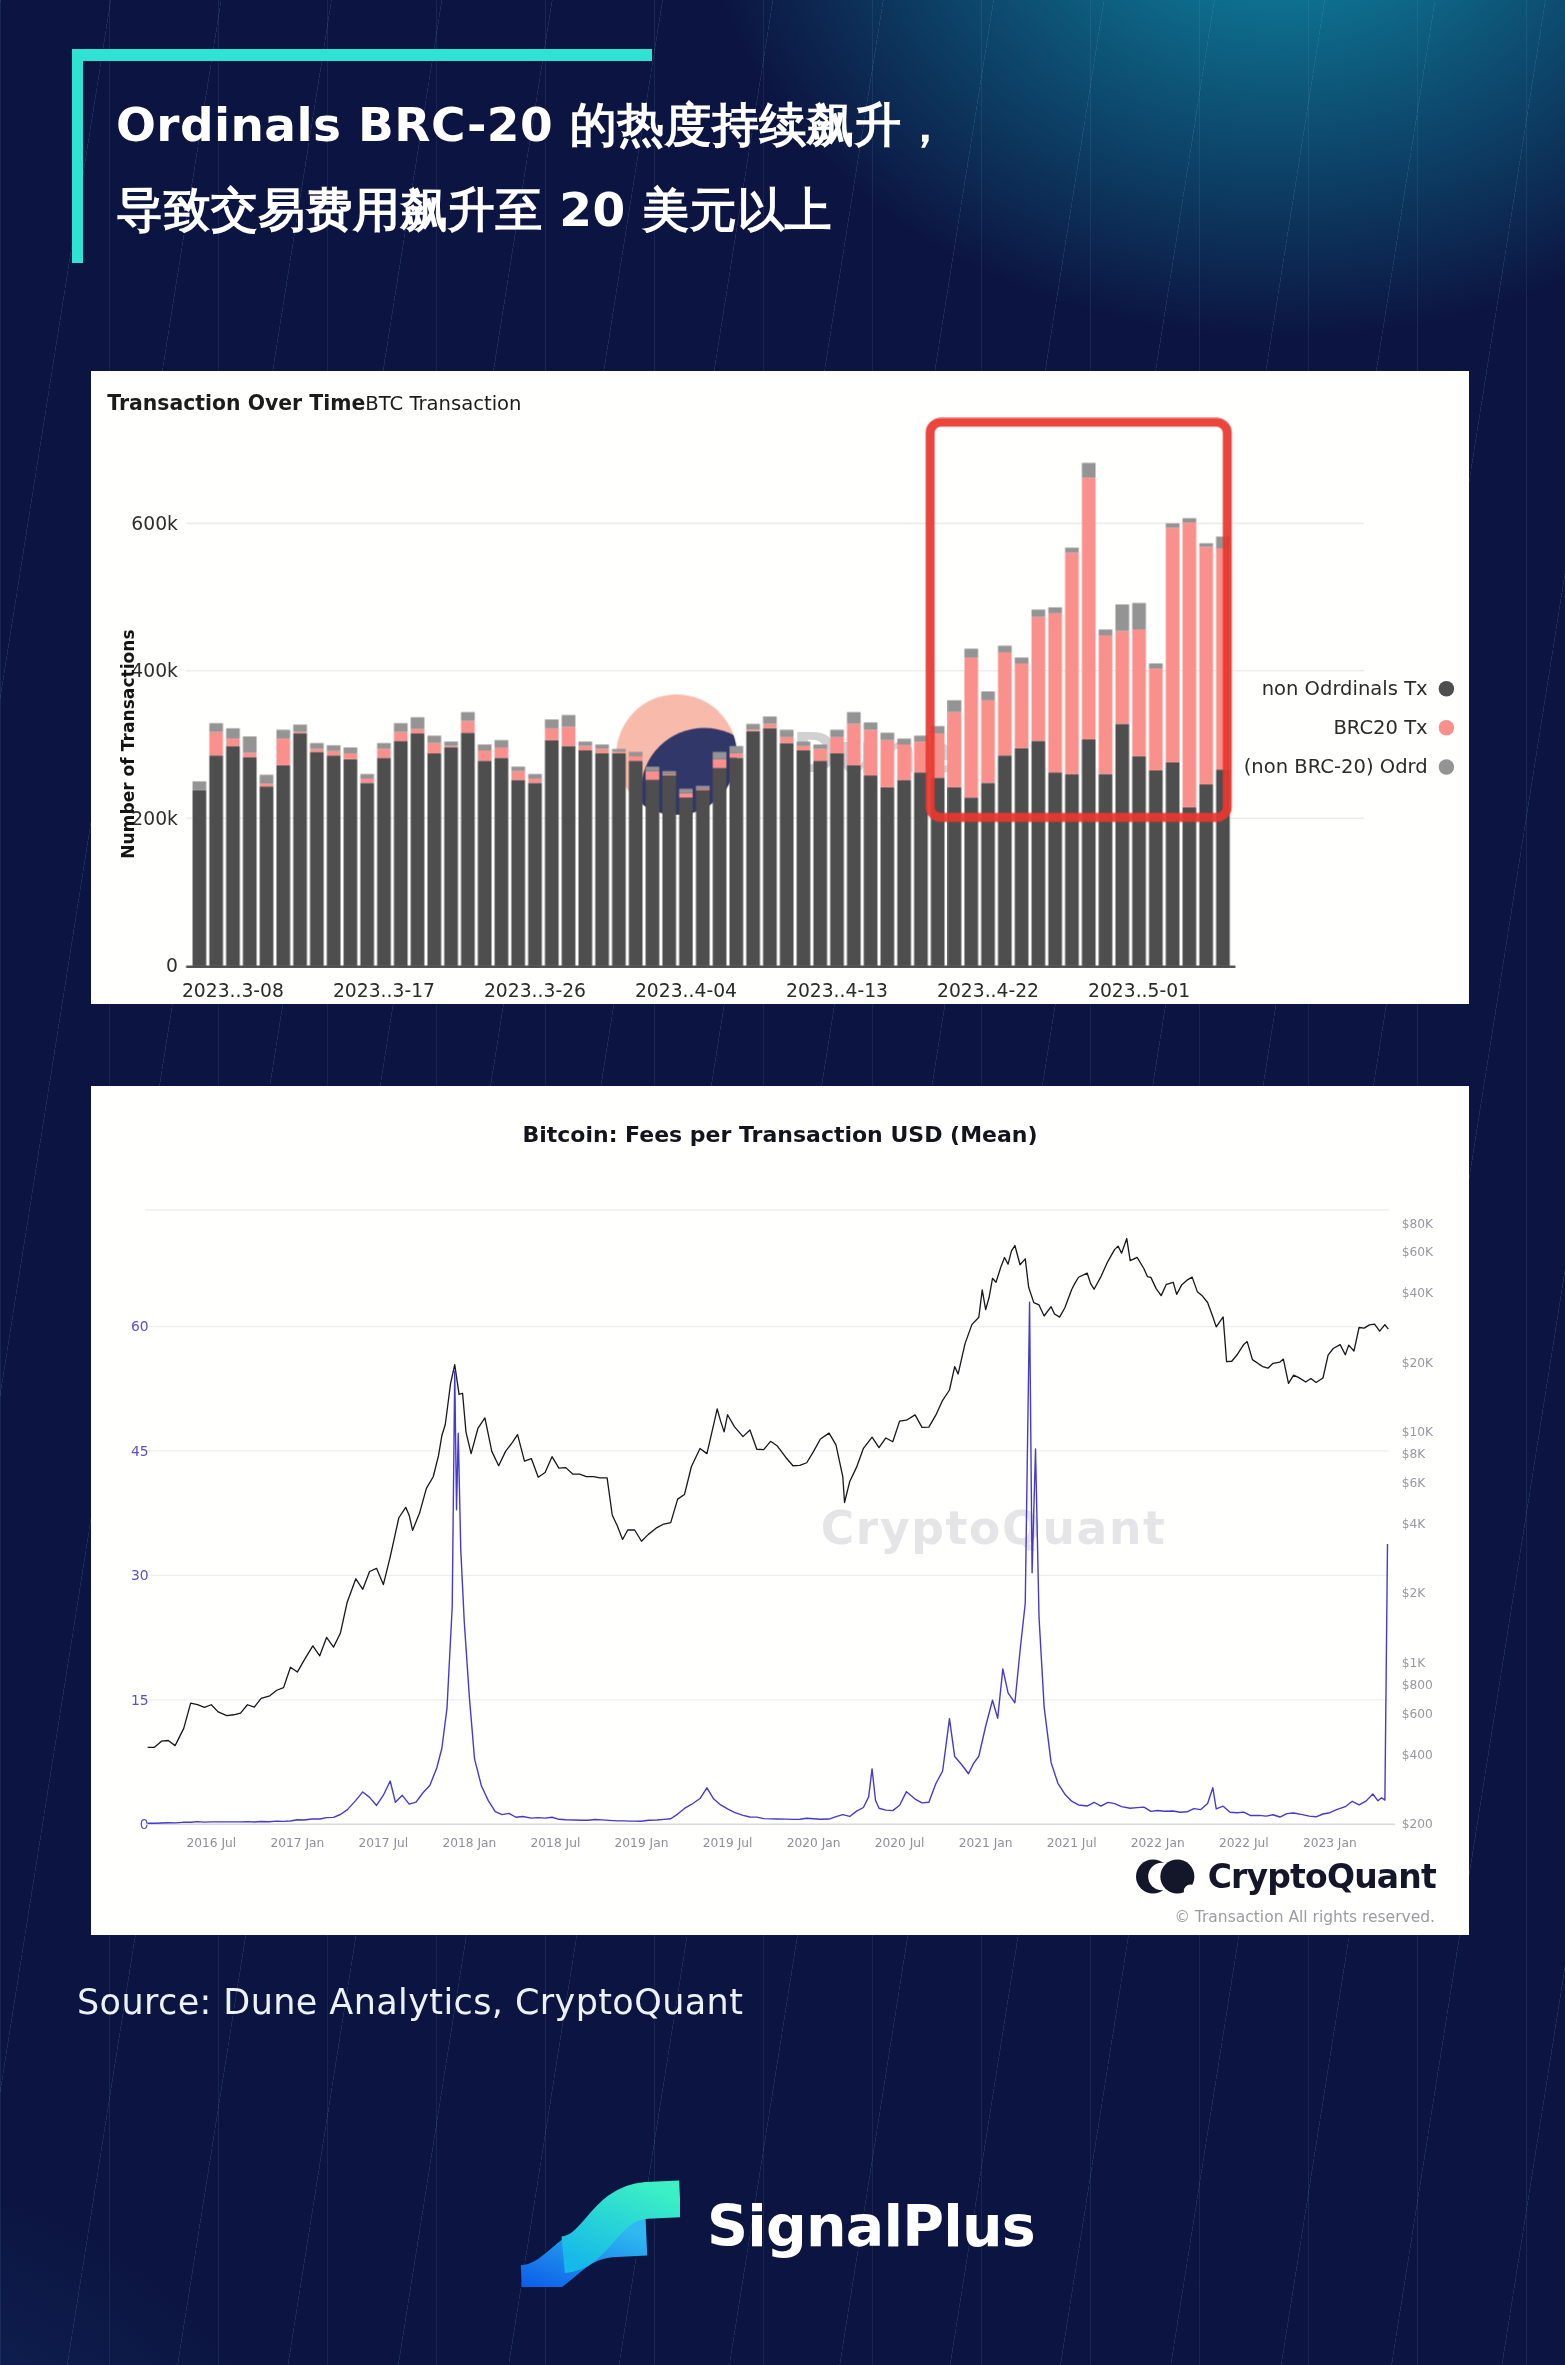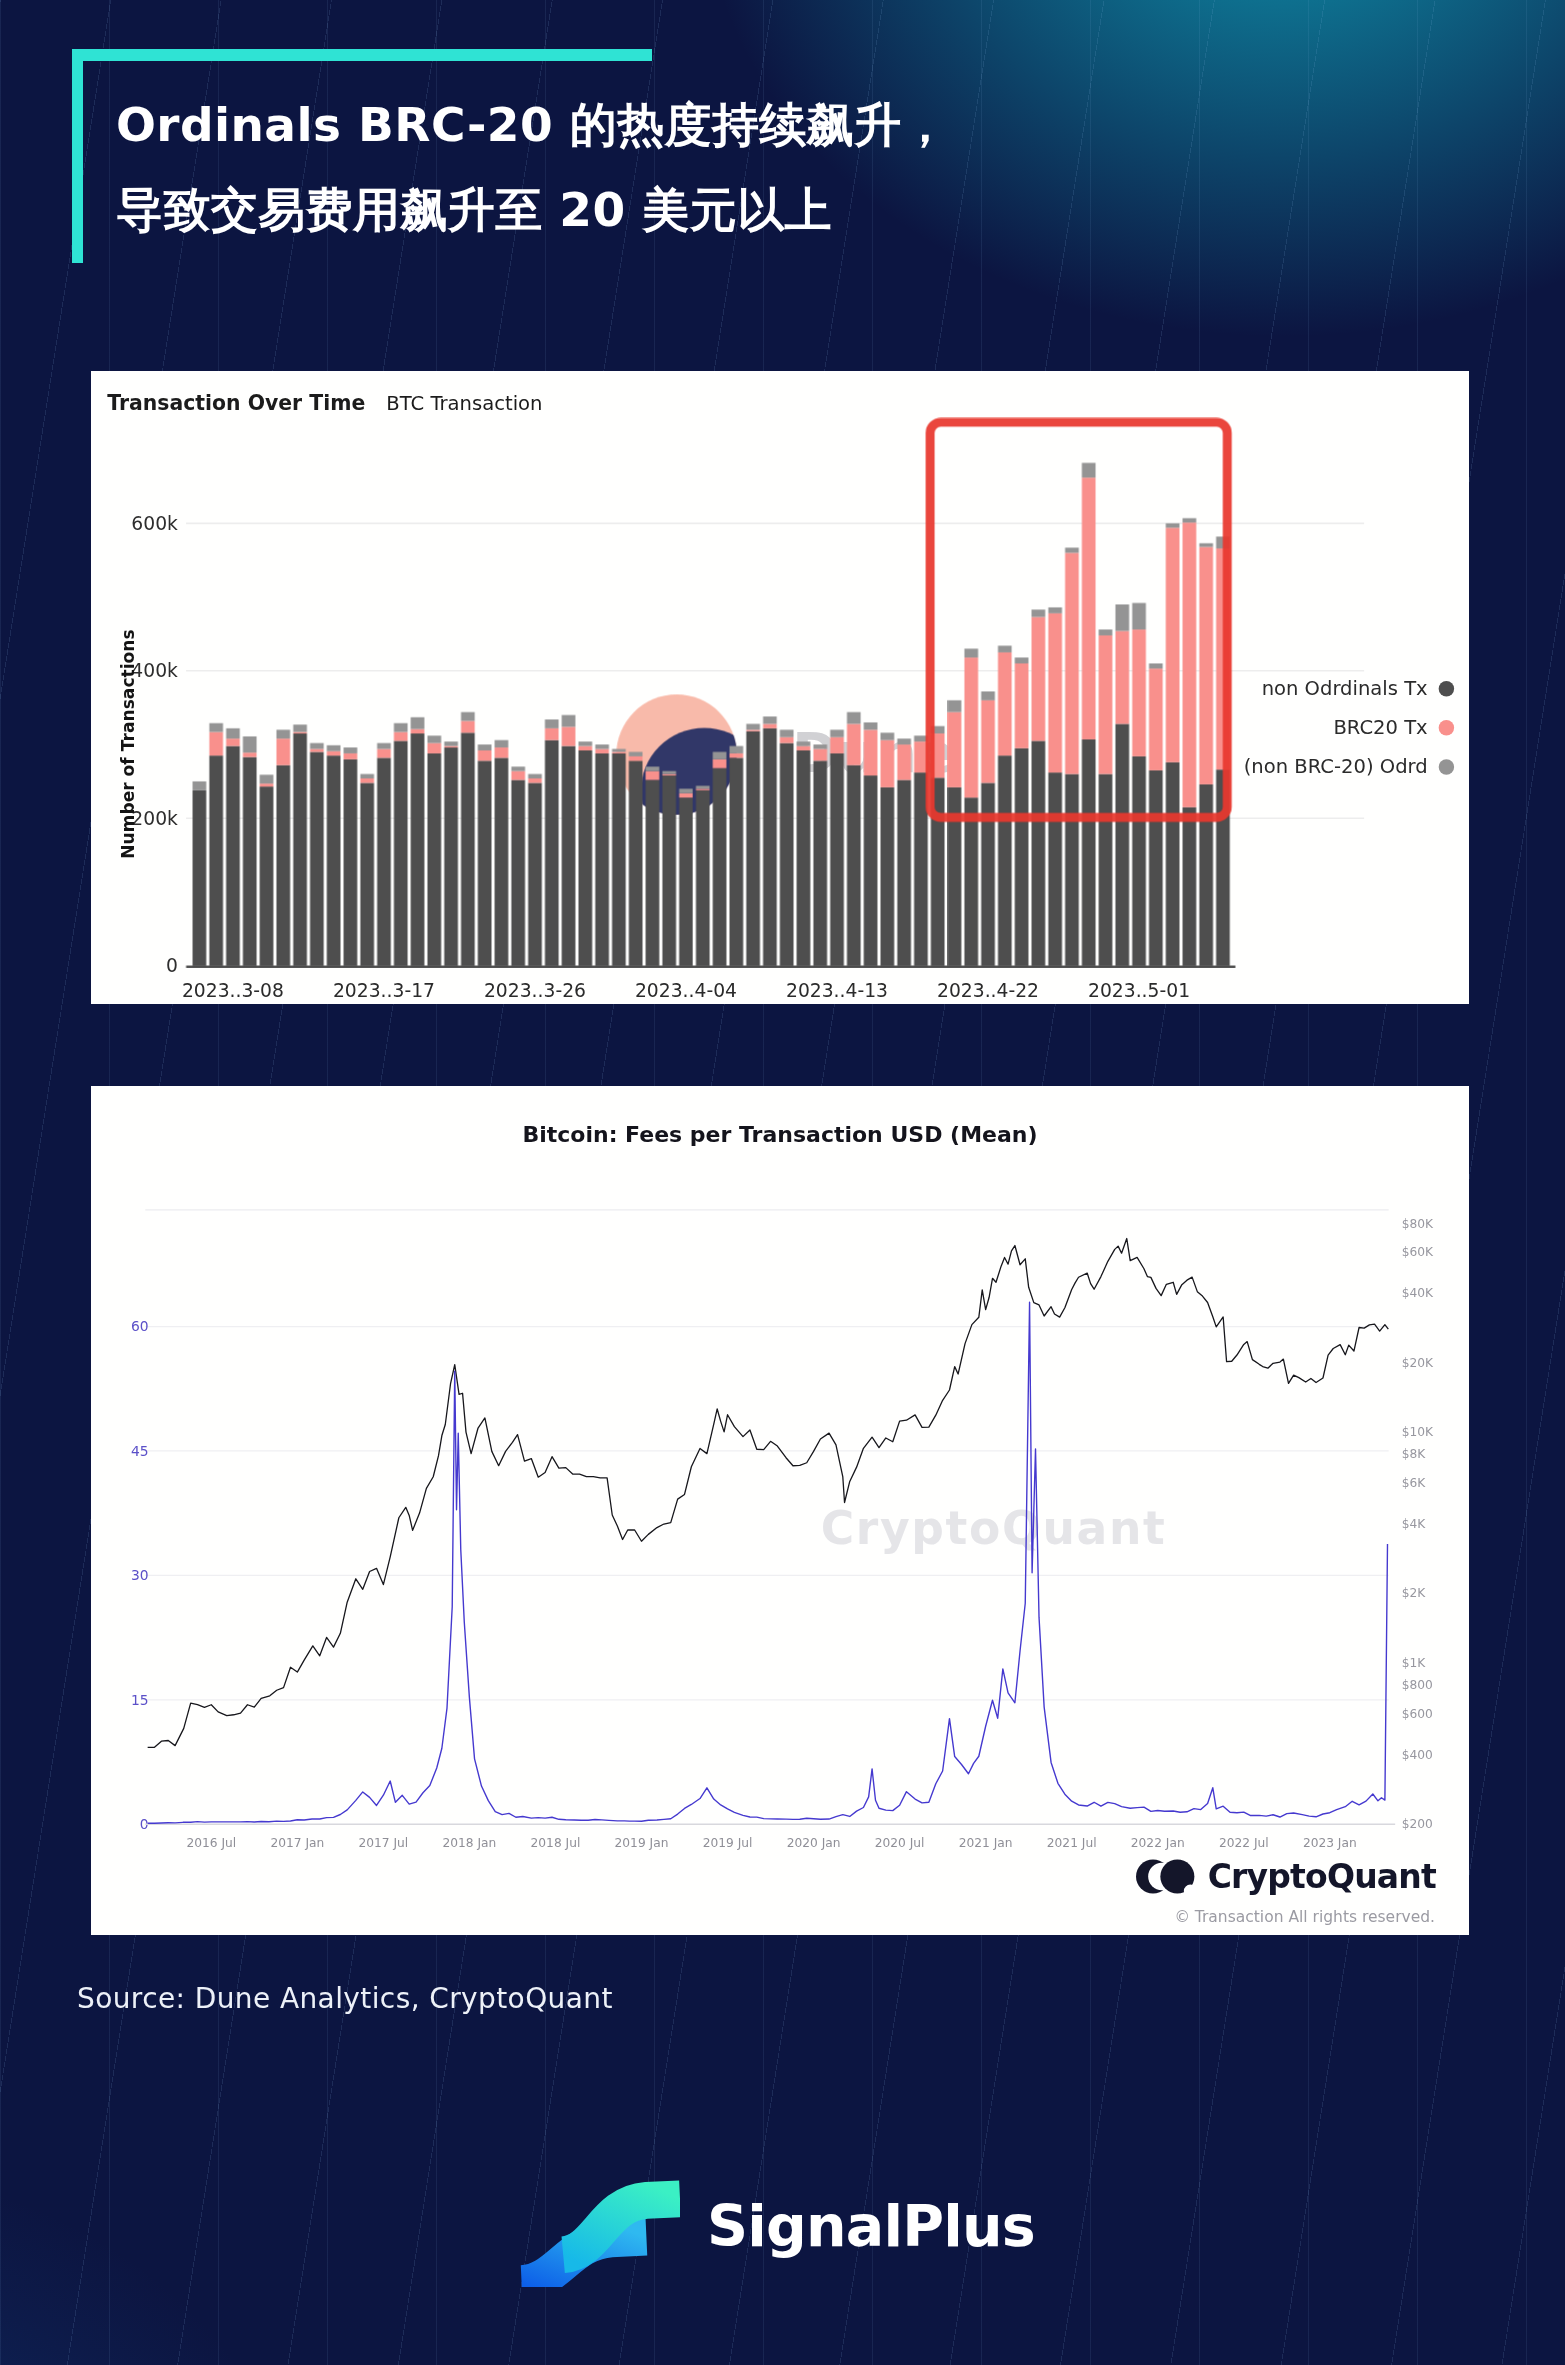--- a/index.html
+++ b/index.html
@@ -15,29 +15,29 @@
       repeating-linear-gradient(99deg, rgba(135,180,228,.14) 0 0.8px, transparent 0.8px 109px);}
   .accent-h{position:absolute;left:72px;top:49px;width:580px;height:12.2px;background:#2fe3d4;}
   .accent-v{position:absolute;left:72px;top:49px;width:11.4px;height:214px;background:#2fe3d4;}
   h1.title{position:absolute;left:104px;top:70px;margin:12px;font-size:47px;line-height:85px;
     font-weight:700;color:#ffffff;letter-spacing:0.4px;}
   .panel{position:absolute;background:#fffffe;}
   #panel1{left:91px;top:371px;width:1378px;height:633px;}
   #panel2{left:91px;top:1086px;width:1378px;height:849px;}
   .panel svg.plot{position:absolute;inset:0;width:100%;height:100%;}
   .p1-title{position:absolute;left:16.3px;top:19.6px;font-size:19.6px;color:#1c1c1c;}
-  .p1-title .b{font-weight:700;font-size:20.4px;margin-right:21px;}
+  .p1-title .b{font-weight:700;font-size:20.4px;}
   .p2-title{position:absolute;top:36px;width:100%;text-align:center;font-size:22px;font-weight:700;color:#14141c;}
   .p2-legend{position:absolute;top:81px;width:100%;display:flex;justify-content:center;gap:49px;
     font-size:13px;color:#45454d;}
   .p2-legend .dot{display:inline-block;width:7.3px;height:7.3px;border-radius:50%;margin-right:7.3px;vertical-align:1.6px;}
   .cq{position:absolute;right:33px;top:771px;display:flex;align-items:center;gap:11.4px;}
   .cq-text{font-size:33px;font-weight:800;color:#14162a;letter-spacing:-0.8px;}
   .cq-copy{position:absolute;right:34px;top:822px;font-size:15.5px;color:#9b9ba3;}
-  .source{position:absolute;left:77px;top:1982px;font-size:28px;font-weight:400;color:#edf1f8;letter-spacing:0.4px;}
+  .source{position:absolute;left:77px;top:1982px;font-size:35px;font-weight:400;color:#edf1f8;letter-spacing:0.4px;}
   .brand{position:absolute;left:520px;top:2165px;display:flex;align-items:center;gap:27px;}
   .brand-text{font-size:57px;font-weight:700;color:#ffffff;letter-spacing:-0.8px;}
 </style>
 </head>
 <body>
 
 <div class="page">
 
   <div class="accent-h"></div>
   <div class="accent-v"></div>

